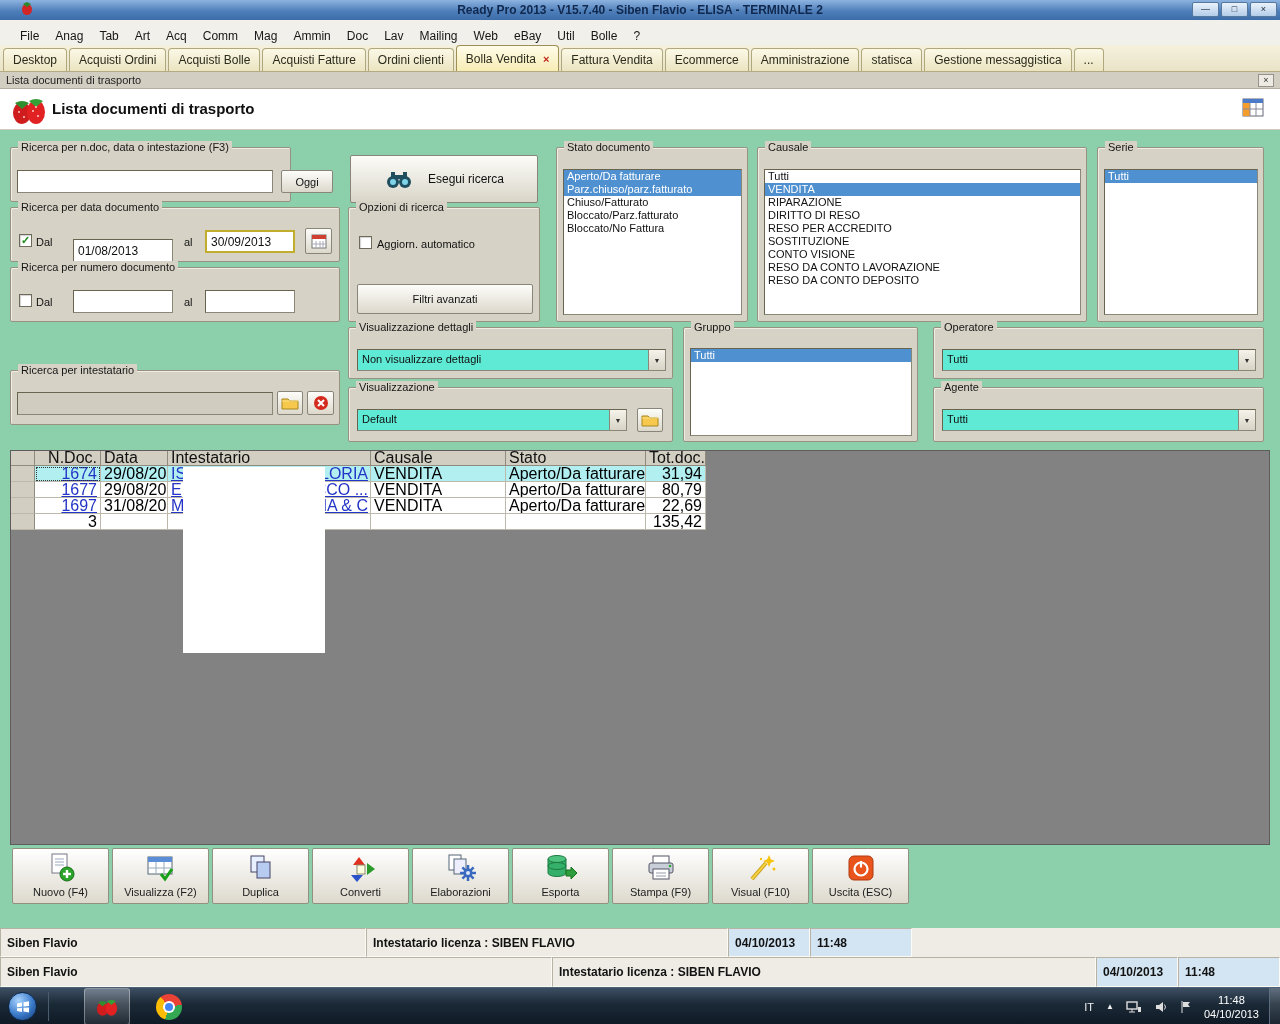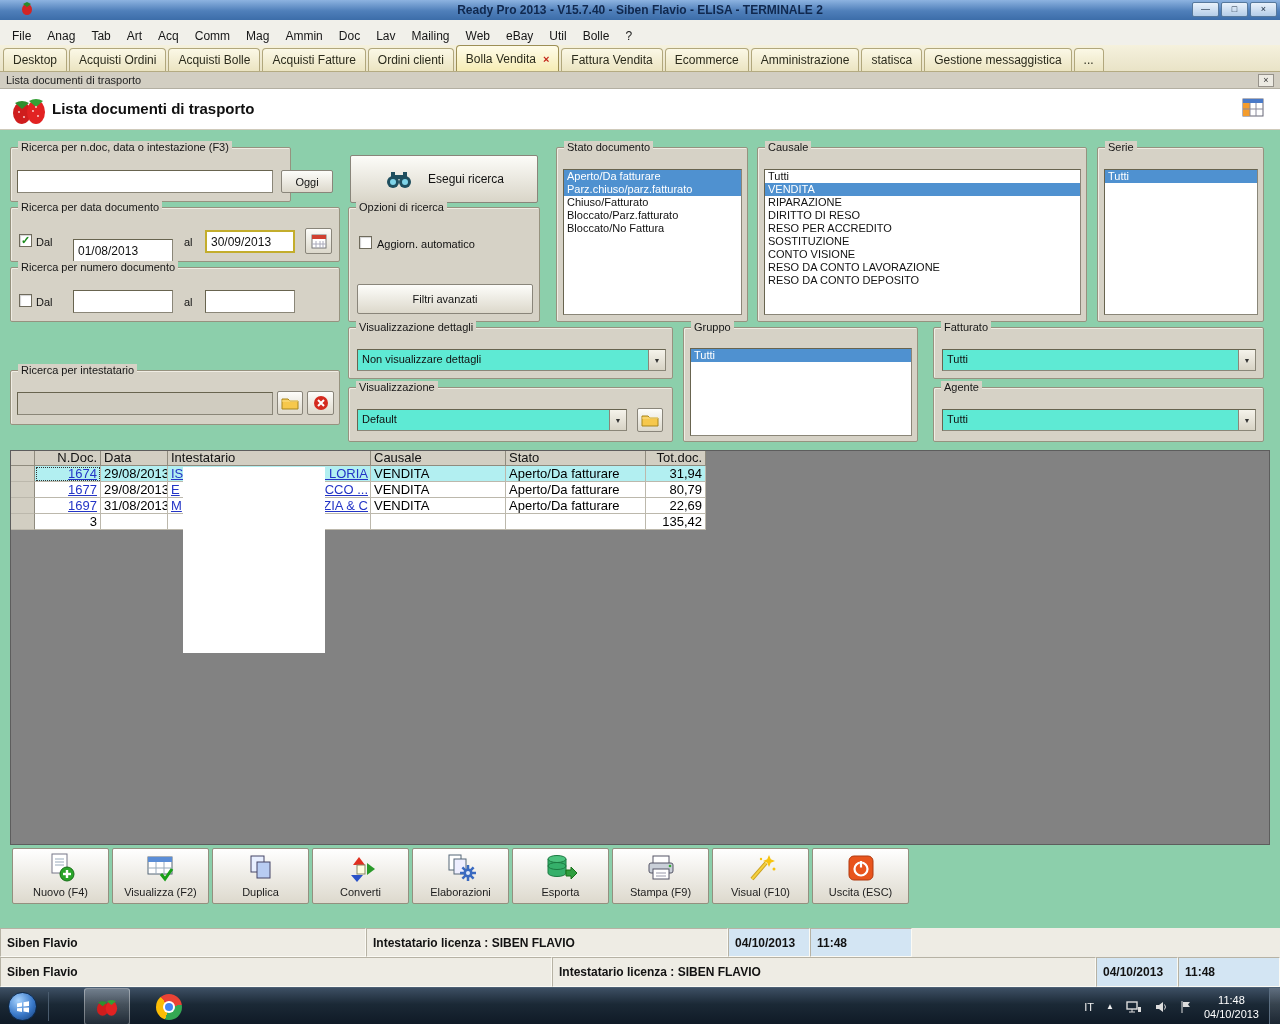--- a/index.html
+++ b/index.html
@@ -7,21 +7,21 @@
   #screen{position:relative;width:1280px;height:1024px;overflow:hidden;background:#8ccfab}
   .abs{position:absolute}
 
   
   .titlebar{position:absolute;left:0;top:0;width:1280px;height:20px;background:linear-gradient(#8db3e0,#4f7fba 55%,#3c6da9);display:flex;align-items:center;padding:0 20px}
   .title-text{position:absolute;left:0;right:0;text-align:center;font-size:12px;font-weight:bold;color:#10284e;line-height:20px}
   .win-controls{position:absolute;right:3px;top:2px;display:flex;gap:2px;z-index:2}
   .winbtn{width:27px;height:15px;background:linear-gradient(#eaf2fb,#b4cde8);border:1px solid #56789c;border-radius:2px;font-size:9px;line-height:13px;text-align:center;color:#14263c;cursor:default}
 
   
-  .menubar{position:absolute;left:0;top:20px;width:1280px;height:33px;background:#f1f0ea;border-bottom:1px solid #c9c5b8;display:flex;align-items:center;padding-left:4px}
+  .menubar{position:absolute;left:0;top:20px;width:1280px;height:33px;background:#f1f0ea;border-bottom:1px solid #c9c5b8;display:flex;align-items:center;padding-left:12px}
   .menuitem{font-size:12px;color:#161616;padding:4px 8px;white-space:nowrap}
 
   
   .tabbar{position:absolute;left:0;top:45px;width:1280px;height:27px;background:linear-gradient(#f5f1dd,#e9e3c7);display:flex;align-items:flex-end;padding-left:3px;border-bottom:1px solid #b4ab82}
   .tab{height:23px;display:flex;align-items:center;padding:0 9px;margin-right:2px;background:linear-gradient(#fbf8e6,#ebe4c1);border:1px solid #b1a77c;border-bottom:none;border-radius:4px 4px 0 0;font-size:12px;color:#2b2b1c;white-space:nowrap}
   .tab.active{height:26px;background:linear-gradient(#fffce9,#f6ecb4);border-color:#9d8f55}
   .tab-close{color:#c22418;font-weight:bold;margin-left:7px;font-size:11px}
 
   
   .pagebar{position:absolute;left:0;top:72px;width:1280px;height:17px;background:#d2cec2;border-bottom:1px solid #b3afa2;display:flex;align-items:center;padding:0 6px;font-size:11px;color:#222}
@@ -45,21 +45,21 @@
   .list-item{font-size:11px;line-height:13px;padding:0 3px;color:#111;white-space:nowrap}
   .list-item.sel{background:#4f91d0;color:#fff}
   .combo{position:absolute;height:22px;background:#5eead4;border:1px solid #8a8678;border-top-color:#68644f;border-left-color:#68644f;display:flex;align-items:stretch}
   .combo-text{flex:1;font-size:11px;padding:3px 4px;color:#111;white-space:nowrap;overflow:hidden}
   .combo-btn{width:17px;background:linear-gradient(#f5f3eb,#d7d3c5);border-left:1px solid #8a8678;font-size:7px;display:flex;align-items:center;justify-content:center;color:#333}
   .bigbtn{position:absolute;background:linear-gradient(#fcfcf8,#d9d5c8);border:1px solid #89857a;border-radius:2px;display:flex;align-items:center;justify-content:center;gap:14px;font-size:12px;color:#111}
 
   
   .grid{position:absolute;left:10px;top:450px;width:1260px;height:395px;background:#828282;border:1px solid #5d5d5d}
   .grow{display:flex;width:695px}
-  .gc{border-right:1px solid #bcb8ac;border-bottom:1px solid #bcb8ac;background:#fff;font-size:13px;line-height:15px;height:16px;padding:0 3px;white-space:nowrap;overflow:hidden;position:relative}
+  .gc{border-right:1px solid #bcb8ac;border-bottom:1px solid #bcb8ac;background:#fff;font-size:16px;line-height:15px;height:16px;padding:0 3px;white-space:nowrap;overflow:hidden;position:relative}
   .ghead .gc{background:#d2cec2;border-right:1px solid #8f8b7e;border-bottom:1px solid #8f8b7e;height:15px;line-height:13px;color:#111}
   .cw0{width:24px}.cw1{width:66px}.cw2{width:67px}.cw3{width:203px}.cw4{width:135px}.cw5{width:140px}.cw6{width:60px}
   .r{text-align:right}
   .sel-row .gc{background:#b2eff1}
   .gc.colsel{background:#d2cec2 !important;border-right:1px solid #8f8b7e}
   .doclink{color:#2334c6;text-decoration:underline;cursor:pointer}
   .focuscell{outline:1px dotted #333;outline-offset:-2px}
   .int-right{position:absolute;right:2px;top:0}
   .redaction{position:absolute;left:183px;top:467px;width:142px;height:186px;background:#fff;z-index:4}
 
@@ -327,21 +327,21 @@
   </div>
 
   <div class="group" style="left:683px;top:327px;width:235px;height:115px">
     <span class="group-label">Gruppo</span>
     <div class="list" style="left:6px;top:20px;width:222px;height:88px">
       <div class="list-item sel">Tutti</div>
     </div>
   </div>
 
   <div class="group" style="left:933px;top:327px;width:331px;height:52px">
-    <span class="group-label">Fatturato</span>
+    <span class="group-label">Operatore</span>
     <span class="combo" style="left:8px;top:21px;width:314px">
       <span class="combo-text">Tutti</span>
       <span class="combo-btn">▼</span>
     </span>
   </div>
 
   <div class="group" style="left:933px;top:387px;width:331px;height:55px">
     <span class="group-label">Agente</span>
     <span class="combo" style="left:8px;top:21px;width:314px">
       <span class="combo-text">Tutti</span>

